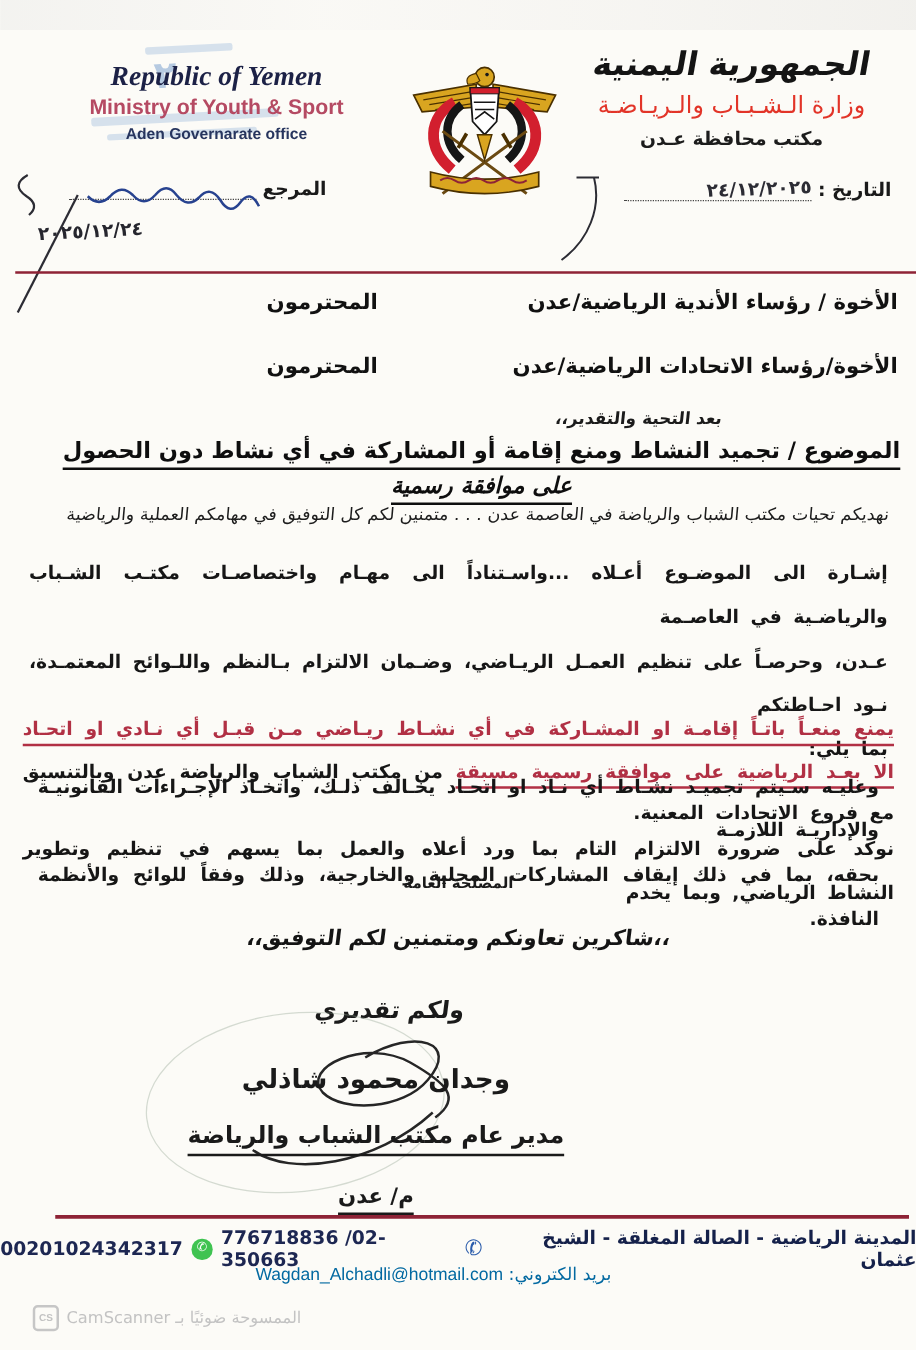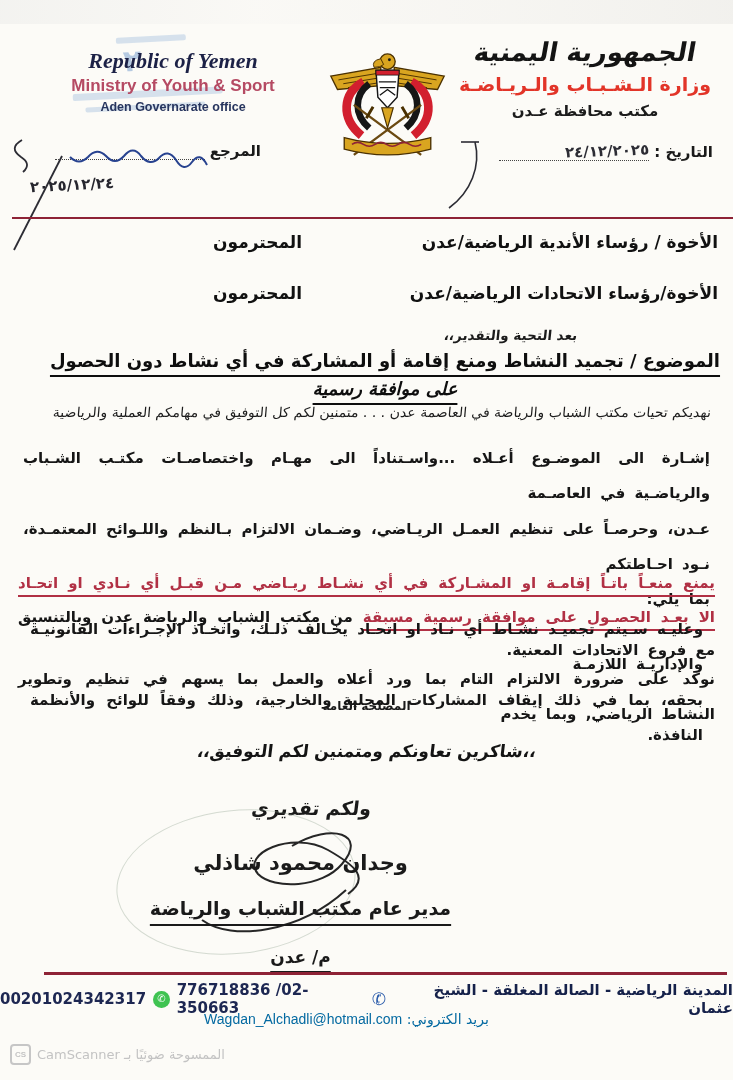--- a/index.html
+++ b/index.html
@@ -25,21 +25,21 @@
   .stamp .bar{position:absolute; background:rgba(86,140,201,.45); border-radius:2px;}
   .stamp .b1{left:54px;top:2px;width:70px;height:6px;}
   .stamp .b2{left:8px;top:56px;width:150px;height:7px;}
   .stamp .b3{left:20px;top:70px;width:120px;height:5px;}
   .stamp .big2{position:absolute;left:60px;top:8px;color:rgba(66,120,190,.75);
          font-size:30px;font-weight:700;}
 
   .ar-header{right:14px; top:36px; width:268px; text-align:center;}
   .ar-l1{font-size:26px; font-weight:700; color:#141414; transform:skewX(-10deg);
          line-height:1.3; letter-spacing:-1px;}
-  .ar-l2{font-size:19px; font-weight:700; color:#e23428; line-height:1.55;}
+  .ar-l2{font-size:19px; font-weight:400; color:#e23428; line-height:1.55;}
   .ar-l3{font-size:15px; font-weight:700; color:#1c1c1c; line-height:1.6;}
 
   
   .date-row{right:20px; top:142px; width:255px; font-weight:700; font-size:15px;}
   .dotted{display:inline-block; border-bottom:1.6px dotted #444; min-width:150px;
           position:relative; vertical-align:bottom;}
   .hw{font-weight:700; color:#2c2c34; letter-spacing:2px; display:inline-block;}
   .hw-date{transform:rotate(-2deg); font-size:15px;}
   .ref-row{left:16px; top:142px; width:245px; font-weight:700; font-size:15px;}
   .ref-date{left:30px; top:176px; font-size:15px; transform:rotate(-3deg);
@@ -85,21 +85,21 @@
   .foot-sep{left:44px; right:6px; top:972px; height:2.5px; background:#8e2336;}
   .foot1{left:0; right:0; top:981px; display:flex; flex-direction:row; justify-content:center;
          align-items:center; gap:7px; font-weight:700; font-size:15px; color:#15214a;}
   .phones{direction:ltr; font-weight:700; color:#1d2752;}
   .phone-ic{color:#2b5cab; font-size:17px; line-height:1; transform:rotate(-12deg);}
   .wa-ic{display:inline-flex; width:17px; height:17px; border-radius:50%; background:#3fc351;
          color:#fff; font-size:10px; align-items:center; justify-content:center; line-height:1;}
   .foot2{left:0; right:40px; top:1011px; text-align:center; font-weight:400; font-size:14px; color:#0369a1;}
   .foot2 .em{direction:ltr; unicode-bidi:embed; font-family:"Liberation Sans", sans-serif;}
 
-  .cam{left:10px; top:1044px; display:flex; align-items:center; gap:6px; color:#c3c3c3;
+  .cam{left:26px; top:1044px; display:flex; align-items:center; gap:6px; color:#c3c3c3;
        font-size:13px; direction:ltr; font-family:"Liberation Sans", sans-serif;}
   .cs-box{display:inline-flex; width:17px; height:17px; border:2px solid #c6c6c6; border-radius:4px;
           align-items:center; justify-content:center; font-size:8px; font-weight:700; color:#c3c3c3;}
   .cam .artext{direction:rtl; font-family:"DejaVu Sans", sans-serif;}
 
   svg{display:block;}
 </style>
 </head>
 <body>
 
@@ -197,21 +197,21 @@
     <span class="u">على موافقة رسمية</span>
   </div>
 
   <div class="greeting abs">نهديكم تحيات مكتب الشباب والرياضة في العاصمة عدن . . . متمنين لكم كل التوفيق في مهامكم العملية والرياضية</div>
 
   <p class="para p1 abs" style="margin:5px;">إشـارة الى الموضـوع أعـلاه ...واسـتناداً الى مهـام واختصاصـات مكتـب الشـباب والرياضـية في العاصـمة
 عـدن، وحرصـاً على تنظيم العمـل الريـاضي، وضـمان الالتزام بـالنظم واللـوائح المعتمـدة، نـود احـاطتكم
 بما يلي:</p>
 
   <p class="para ban abs" style="margin:0;">
-    <span class="red">يمنع منعـاً باتـاً إقامـة او المشـاركة في أي نشـاط ريـاضي مـن قبـل أي نـادي او اتحـاد الا بعـد الحصـول على موافقة رسمية مسبقة</span><span> من مكتب الشباب والرياضة عدن وبالتنسيق مع فروع الاتحادات المعنية.</span>
+    <span class="red">يمنع منعـاً باتـاً إقامـة او المشـاركة في أي نشـاط ريـاضي مـن قبـل أي نـادي او اتحـاد الا بعـد الرياضية على موافقة رسمية مسبقة</span><span> من مكتب الشباب والرياضة عدن وبالتنسيق مع فروع الاتحادات المعنية.</span>
   </p>
 
   <p class="para p2 abs" style="margin:12px;">وعليـه سـيتم تجميـد نشـاط أي نـاد او اتحـاد يخـالف ذلـك، واتخـاذ الإجـراءات القانونيـة والإداريـة اللازمـة
 بحقه، بما في ذلك إيقاف المشاركات المحلية والخارجية، وذلك وفقاً للوائح والأنظمة النافذة.</p>
   <p class="para p3 abs" style="margin:0;">نوكد على ضرورة الالتزام التام بما ورد أعلاه والعمل بما يسهم في تنظيم وتطوير النشاط الرياضي, وبما يخدم</p>
   <div class="p3c abs">المصلحة العامة</div>
 
   <div class="thanks abs">،،شاكرين تعاونكم ومتمنين لكم التوفيق،،</div>
   <div class="regards abs">ولكم تقديري</div>
 

